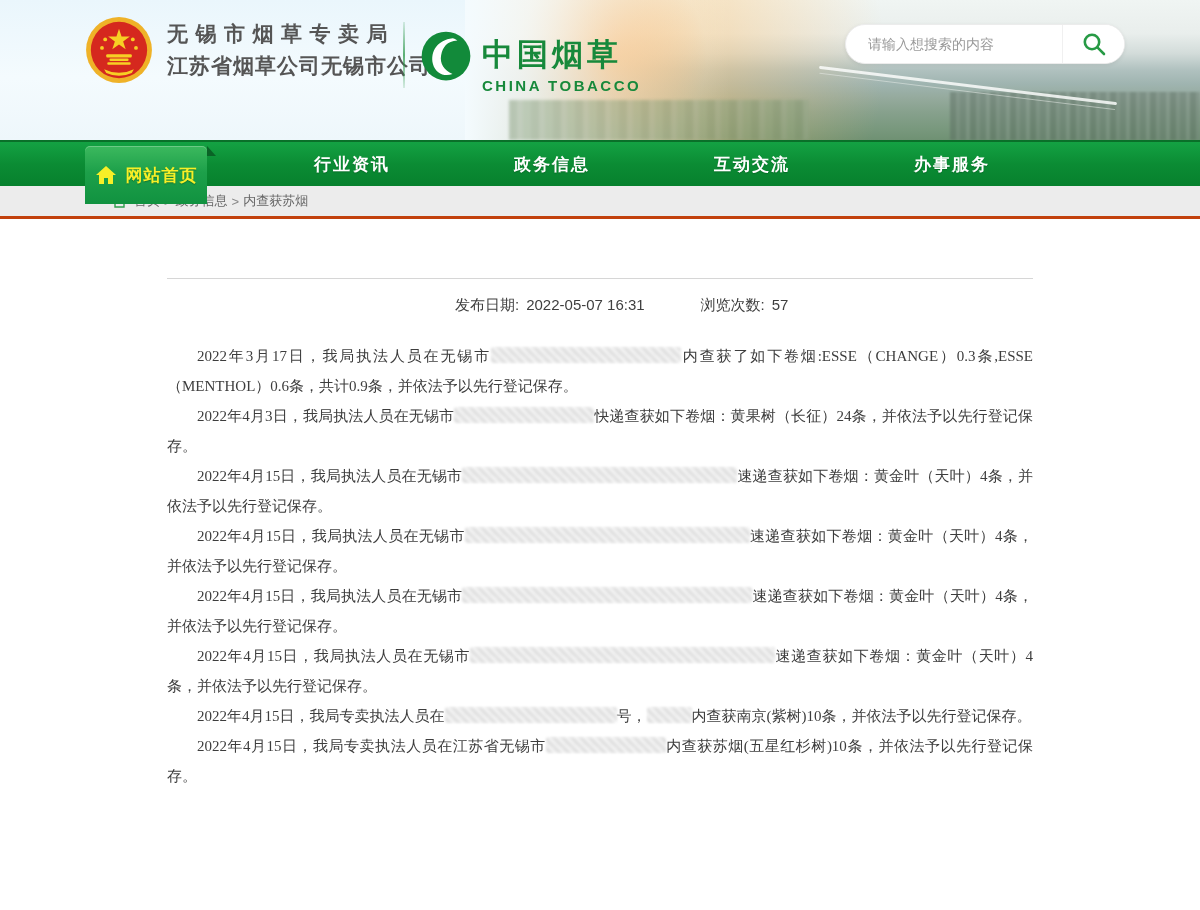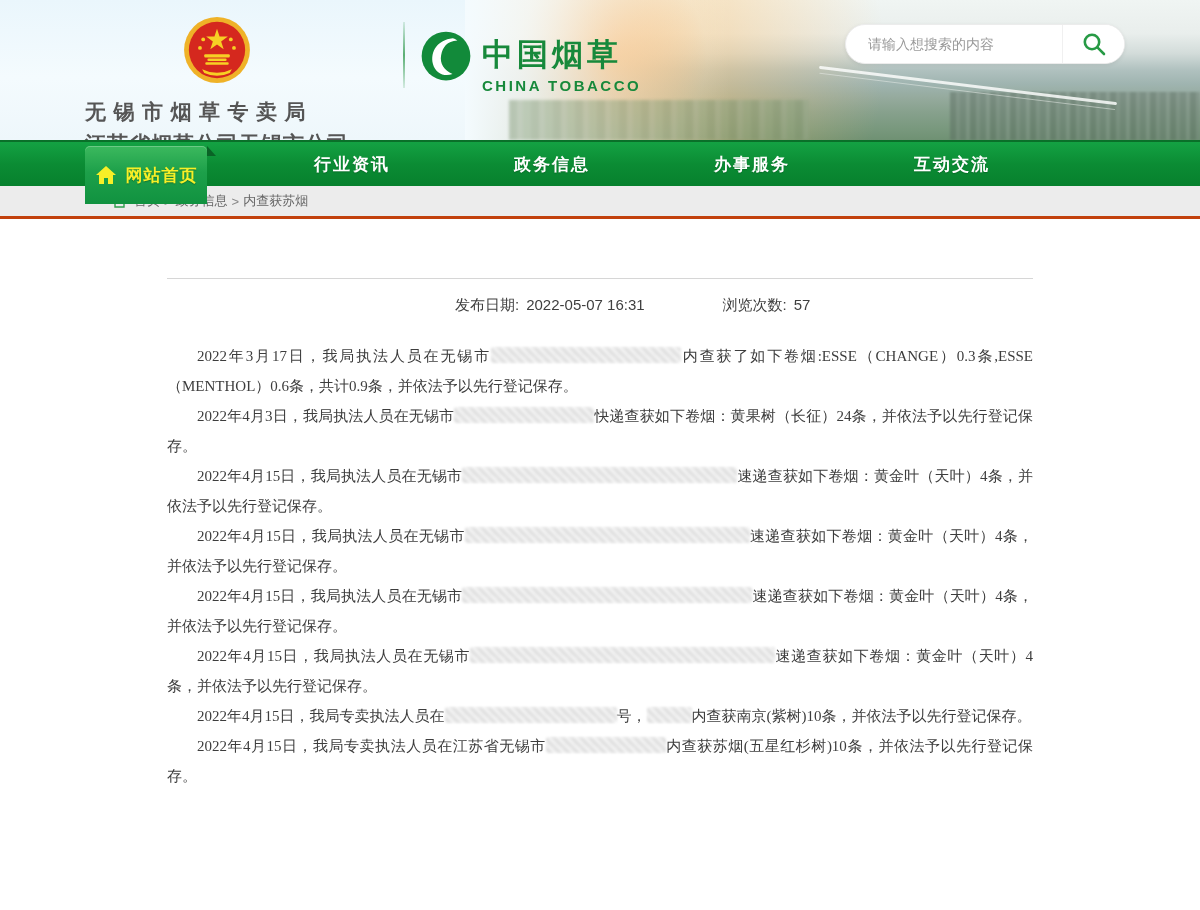--- a/index.html
+++ b/index.html
@@ -17,21 +17,21 @@
   .header-photo::before { content:""; position:absolute; inset:0;
     background:linear-gradient(90deg,#f4fbfe 0%, rgba(244,251,254,.8) 9%, rgba(244,251,254,0) 36%); }
   .header-photo::after { content:""; position:absolute; left:48%; top:60%; width:300px; height:3px;
     background:rgba(250,252,250,.85); transform:rotate(7deg); border-radius:2px;
     box-shadow:0 6px 0 -1px rgba(235,240,236,.5); }
   .photo-city { position:absolute; right:0; bottom:0; width:250px; height:48px; opacity:.5; filter:blur(1px);
     background:repeating-linear-gradient(90deg,#5c6e62 0 6px,#75867b 6px 10px,#64766b 10px 16px,#7e8f84 16px 20px); }
   .photo-land { position:absolute; left:6%; bottom:0; width:300px; height:40px; opacity:.45; filter:blur(1.5px);
     background:repeating-linear-gradient(90deg,#7a936f 0 8px,#93a789 8px 14px,#86a07b 14px 22px); }
 
-  .logo-group { position:absolute; left:85px; top:16px; display:flex; align-items:center; gap:14px;flex-direction:column; }
+  .logo-group { position:absolute; left:85px; top:16px; display:flex; align-items:center; gap:14px; }
   .emblem { width:68px; height:68px; flex:0 0 auto; }
   .org-names { display:flex; flex-direction:column; gap:4px; }
   .org-line1 { font-size:21px; font-weight:700; color:#555; letter-spacing:7.5px; white-space:nowrap; }
   .org-line2 { font-size:21px; font-weight:700; color:#555; letter-spacing:1px; white-space:nowrap; }
 
   .logo-divider { position:absolute; left:403px; top:22px; width:2px; height:66px;
     background:linear-gradient(180deg,rgba(40,150,70,.15),rgba(40,150,70,.75),rgba(40,150,70,.15)); }
 
   .brand-group { position:absolute; left:420px; top:18px; display:flex; align-items:center; gap:10px; }
   .leaf-logo { width:52px; height:52px; }
@@ -69,21 +69,21 @@
   .breadcrumb-bar { width:1200px; height:33px; background:#ececec; display:flex; align-items:center;
     padding-left:112px; border-bottom:3px solid #c2410c; }
   .bc-home-icon { margin-right:7px; display:flex; align-items:center; }
   .bc-item { font-size:13px; color:#666; cursor:pointer; }
   .bc-sep { font-size:13px; color:#888; margin:0 4px; }
 
   
   .article { width:866px; margin:0 auto; padding-top:42px; }
   .article-title { text-align:center; font-size:27px; font-weight:600; color:#333; letter-spacing:2px; }
   .title-rule { border:none; border-top:1px solid #d6d6d6; margin-top:17px; }
-  .meta-row { display:flex; padding-left:288px; gap:78px; margin-top:17px; font-size:15px; color:#3f3f3f; }
+  .meta-row { display:flex; padding-left:288px; gap:56px; margin-top:17px; font-size:15px; color:#3f3f3f; }
   .meta-item { display:flex; gap:7px; white-space:nowrap; }
   .article-body { margin-top:26px; }
   .para { font-size:15px; line-height:29px; color:#3d3d3d; text-indent:2em; text-align:justify; }
   .para .ptext { text-indent:0;font-family:Liberation Serif, serif; }
   .redact { display:inline-block; height:16px; vertical-align:-2px; border-radius:2px; text-indent:0;
     background-image:linear-gradient(45deg,#efefef 25%,#e1e1e1 25% 50%,#f2f2f2 50% 75%,#e4e4e4 75%);
     background-size:9px 9px; filter:blur(1.1px); opacity:.95; }
 </style>
 </head>
 <body>
@@ -142,22 +142,22 @@
 <div class="main-nav">
   <div class="home-tab">
     <svg width="22" height="20" viewBox="0 0 22 20">
       <path d="M11 1 L21 10 h-3 v9 h-5 v-6 h-4 v6 H4 v-9 H1 Z" fill="#f7ef27"></path>
     </svg>
     <span class="tab-label">网站首页</span>
   </div>
   <div class="nav-items">
       <div class="nav-item">行业资讯</div>
       <div class="nav-item">政务信息</div>
+      <div class="nav-item">互动交流</div>
       <div class="nav-item">办事服务</div>
-      <div class="nav-item">互动交流</div>
     </div>
 </div>
 
 <div class="breadcrumb-bar">
   <span class="bc-home-icon">
     <svg width="15" height="14" viewBox="0 0 15 14" fill="none">
       <path d="M7.5 1 L14 7 h-2 v6 H3 V7 H1 Z" stroke="#2f9e4c" stroke-width="1.4" fill="none"></path>
     </svg>
   </span>
   <span style="display:flex;align-items:center;">

